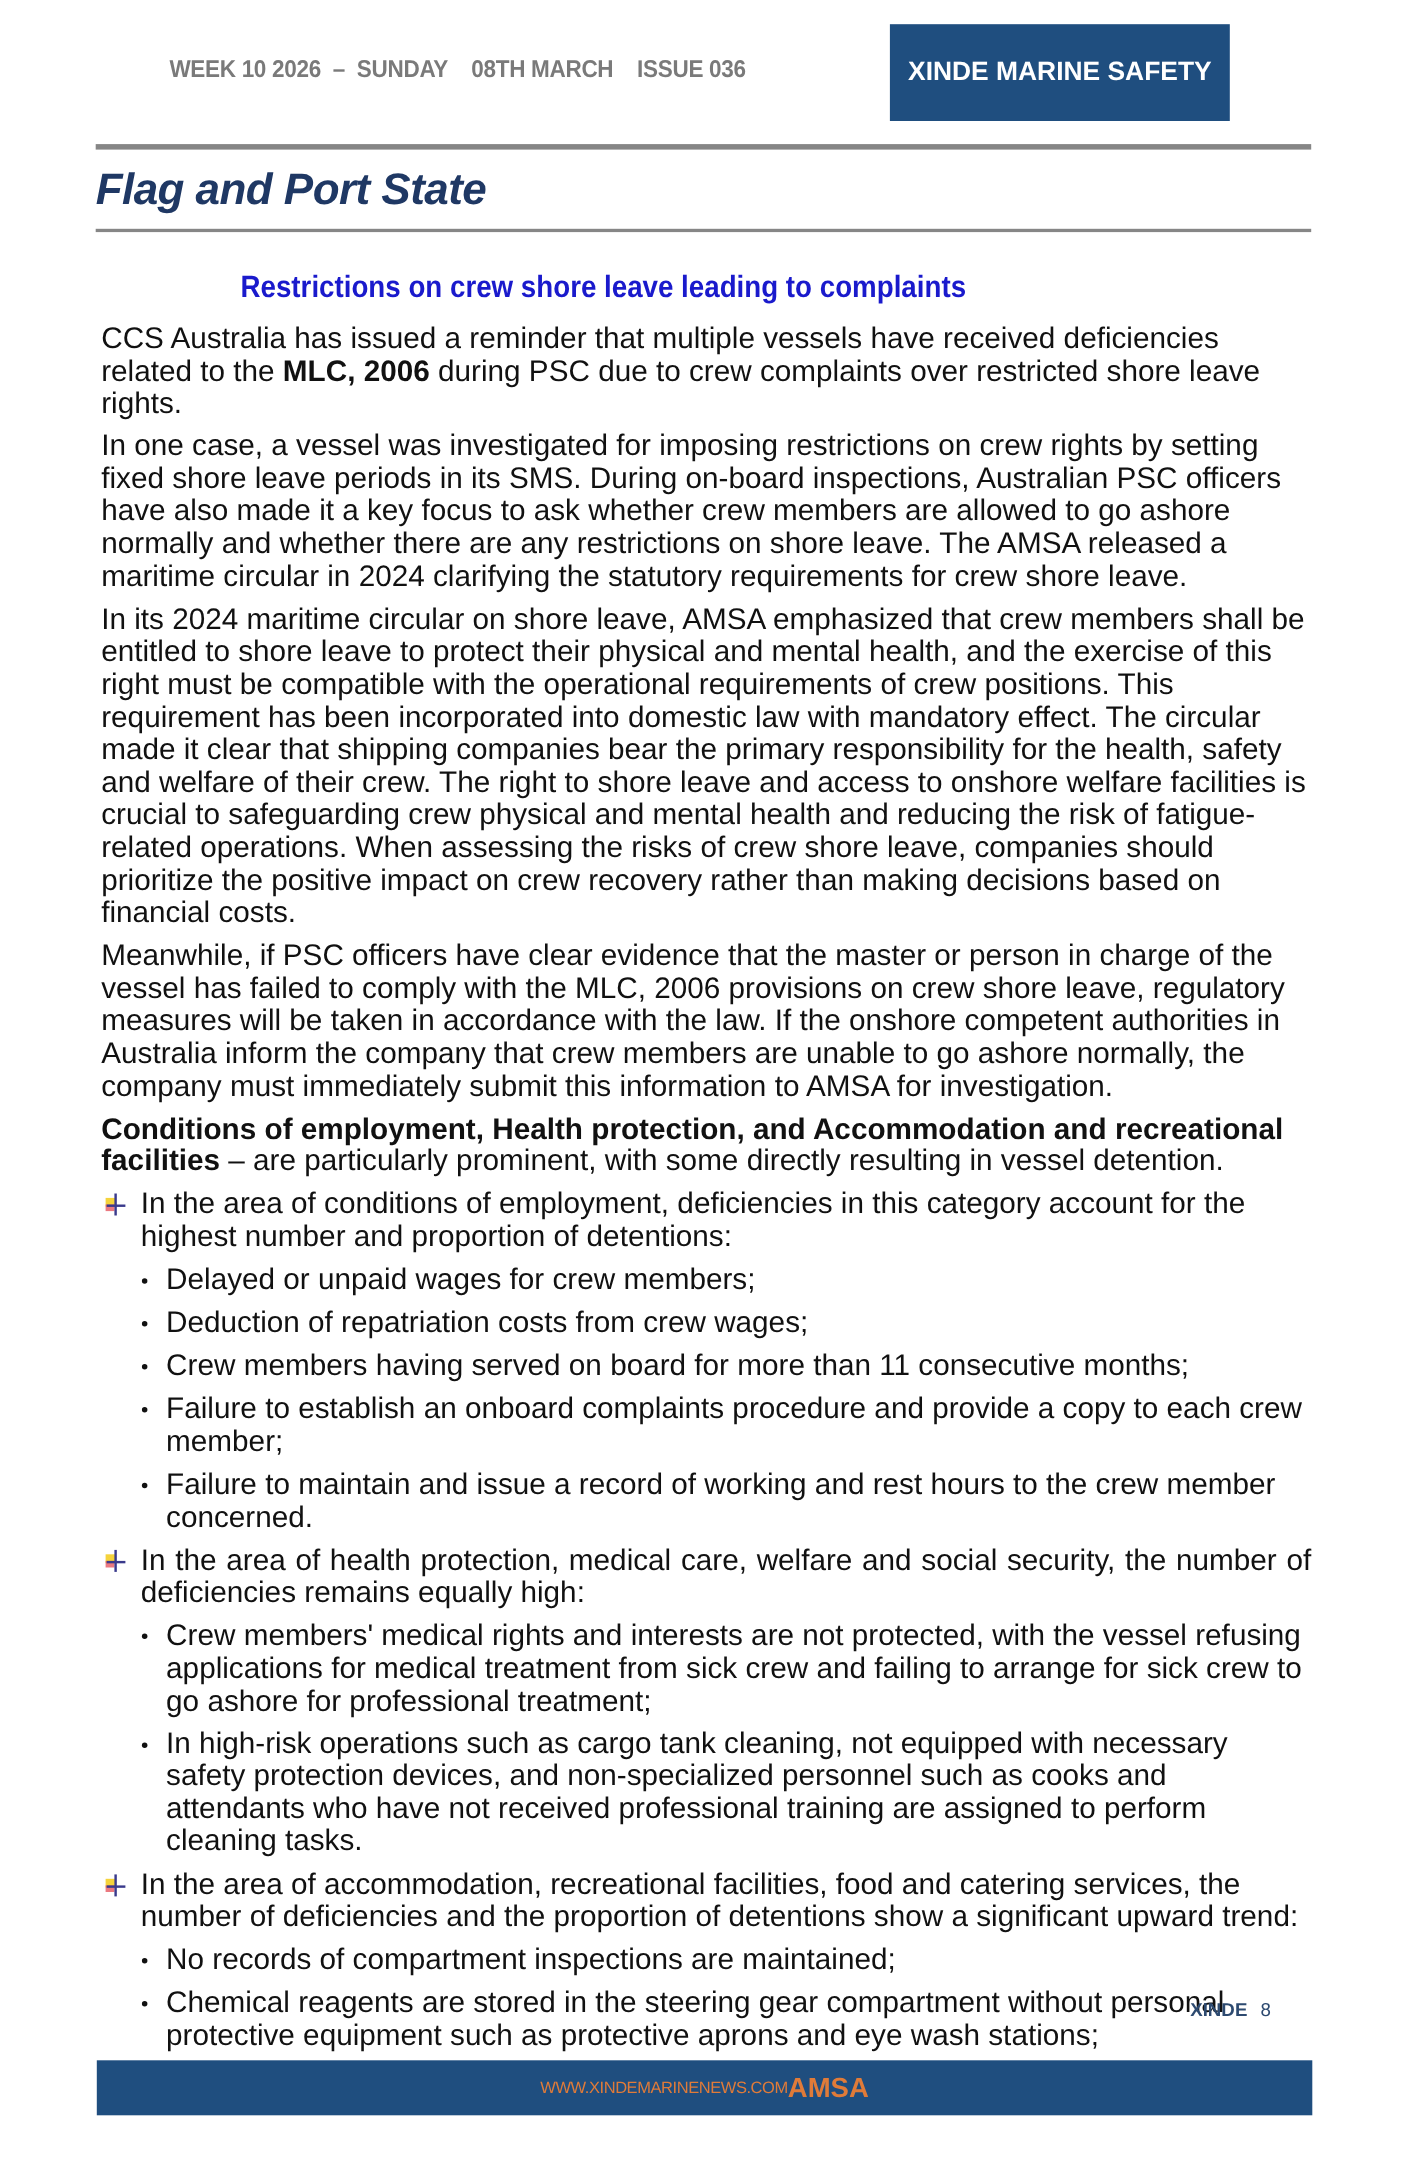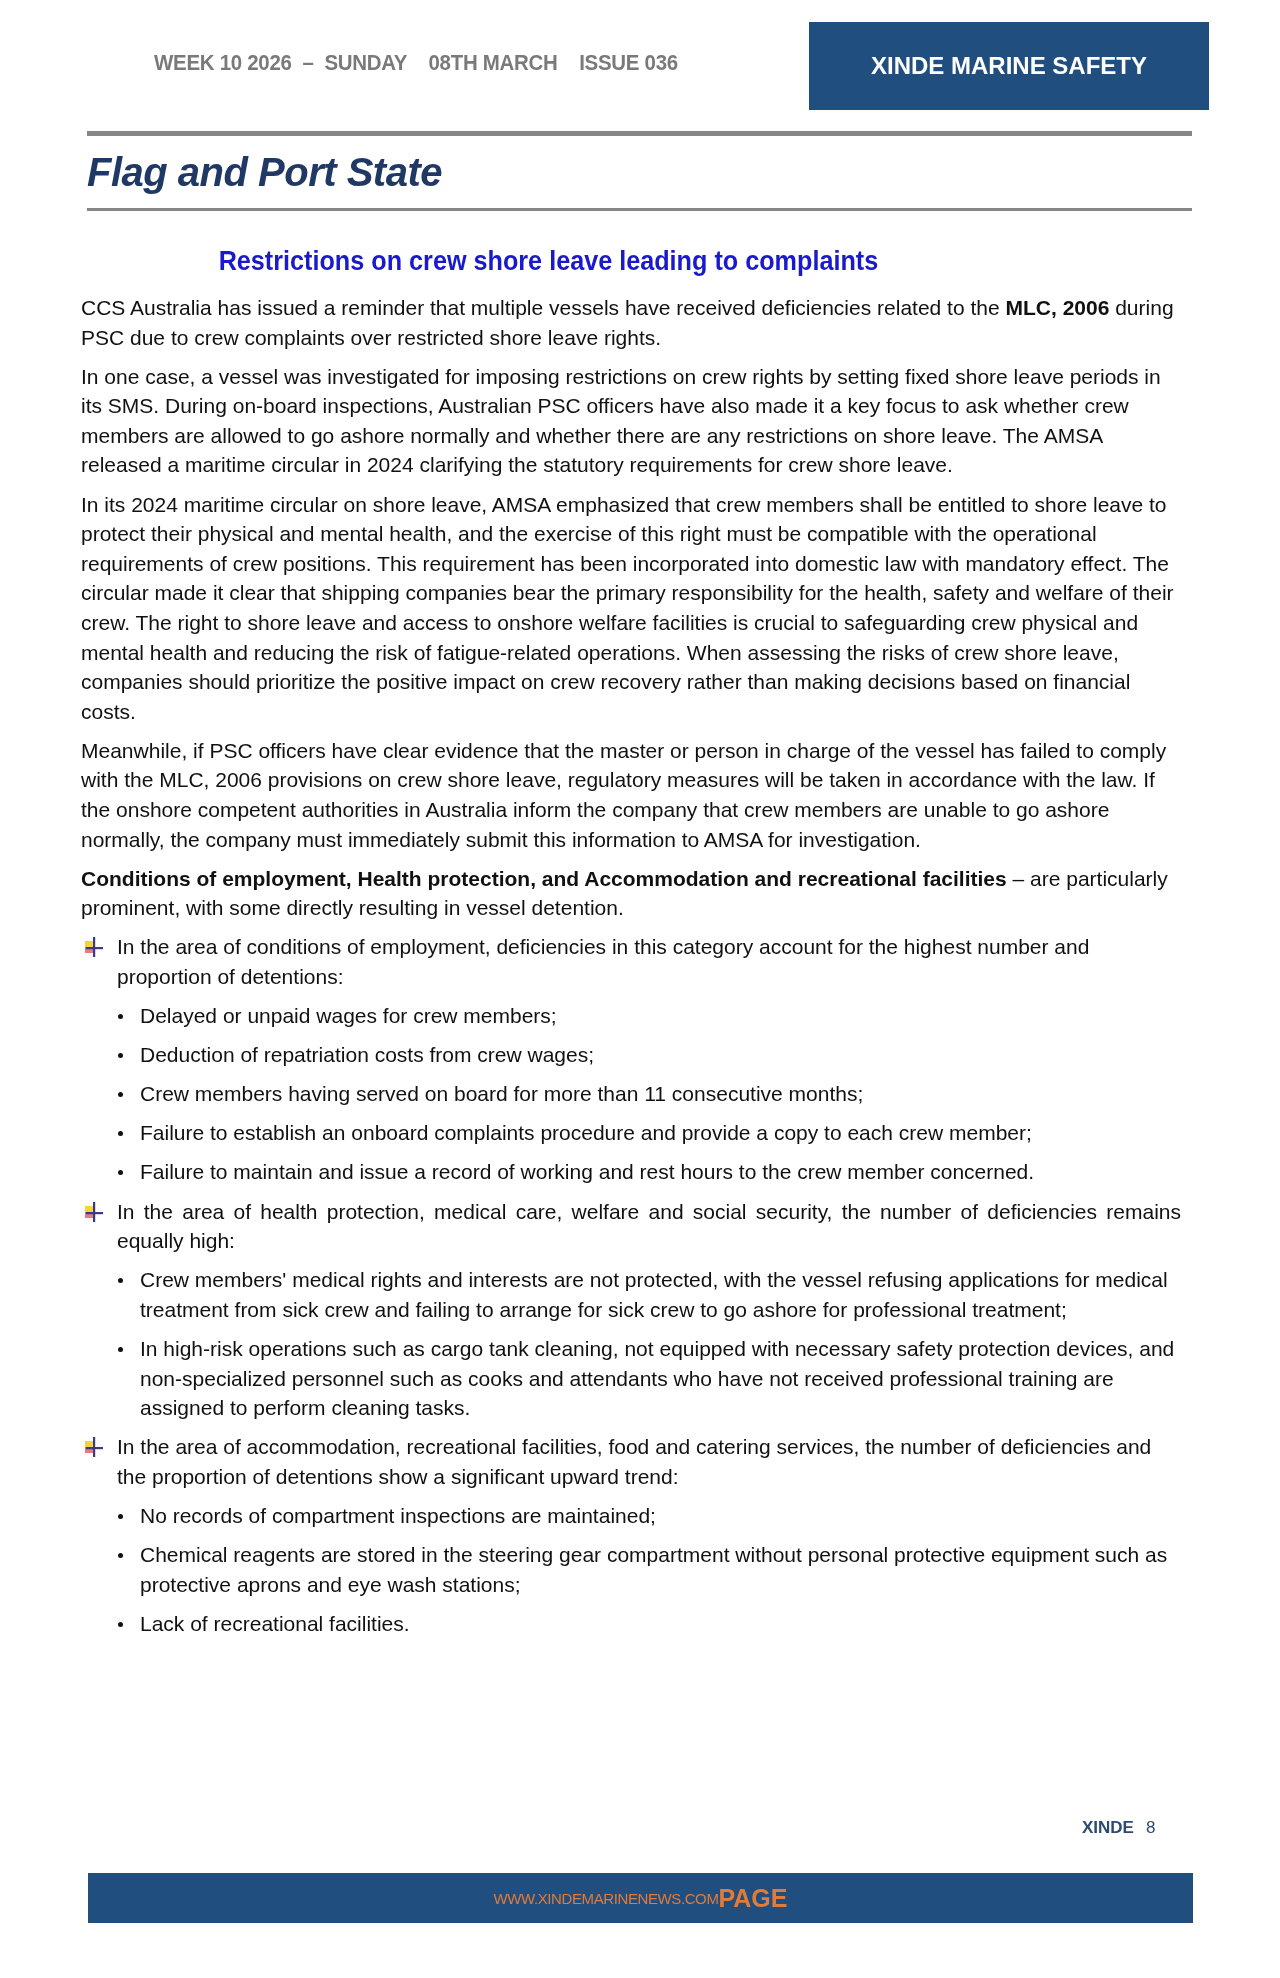--- a/index.html
+++ b/index.html
@@ -1,30 +1,30 @@
 <!DOCTYPE html>
 <html><head>
 <meta charset="utf-8">
 <style>
   html, body { margin: 0; padding: 0; background: #ffffff; }
   body { width: 1280px; height: 1978px; position: relative; overflow: hidden;
          font-family: "Liberation Sans", "DejaVu Sans", sans-serif; color: #111; }
   .issue-line { position: absolute; left: 154px; top: 50px; font-size: 22px; font-weight: bold;
                 color: #7a7a7a; letter-spacing: -0.3px; white-space: pre; transform: scaleX(0.93); transform-origin: left; }
-  .brand-box { position: absolute; left: 809px; top: 22px; width: 400px; height: 88px; background: #1f4e7f;
+  .brand-box { position: absolute; left: 809px; top: 22px; width: 309px; height: 88px; background: #1f4e7f;
                display: flex; align-items: center; justify-content: center; }
   .brand-box span { color: #ffffff; font-size: 24px; font-weight: bold; }
   .rule-top { position: absolute; left: 87px; top: 131px; width: 1105px; height: 5px; background: #868686; }
   .section-title { position: absolute; left: 87px; top: 150px; font-size: 40px; font-weight: bold; font-style: italic;
                    color: #1f3864; letter-spacing: -0.5px; }
   .rule-bottom { position: absolute; left: 87px; top: 208px; width: 1105px; height: 3px; background: #868686; }
   .article-title { position: absolute; left: 0; width: 1096px; top: 245px; text-align: center;
                    font-size: 28px; font-weight: bold; color: #1a1acc; }
   .article-title span { display: inline-block; transform: scaleX(0.9); }
-  .body { position: absolute; left: 81px; top: 293px; width: 1100px; font-size: 21px; line-height: 29.6px; }
+  .body { position: absolute; left: 92px; top: 293px; width: 1100px; font-size: 27px; line-height: 29.6px; }
   .body p { margin: 0 0 9.5px 0; }
   .body b { font-weight: bold; }
   .lvl1 { position: relative; padding-left: 36px; margin: 0 0 9.5px 0; }
   .lvl1.justify { text-align: justify; }
   .cross { position: absolute; left: 2px; top: 4px; width: 22px; height: 22px; }
   .lvl2 { list-style: none; margin: 0; padding: 0; }
   .lvl2 li { position: relative; padding-left: 59px; margin: 0 0 9.5px 0; }
   .lvl2 li .dot { position: absolute; left: 37px; top: 13px; width: 5px; height: 5px; border-radius: 50%; background: #111; }
   .page-num { position: absolute; left: 1082px; top: 1818px; font-size: 17px; font-weight: bold; color: #2d4a70; }
   .page-num .n { font-weight: normal; margin-left: 12px; }
@@ -100,14 +100,14 @@
     <li><span class="dot"></span><span>Chemical reagents are stored in the steering gear compartment without personal protective equipment such as protective aprons and eye wash stations;</span></li>
     <li><span class="dot"></span><span>Lack of recreational facilities.</span></li>
   </ul>
 </div>
 
 <div class="page-num">
   <span>XINDE</span><span class="n">8</span>
 </div>
 <div class="footer-bar">
   <span class="url">WWW.XINDEMARINENEWS.COM</span>
-    <span class="book">PAGE</span>
+    <span class="book">AMSA</span>
 </div>
 
 </body></html>

